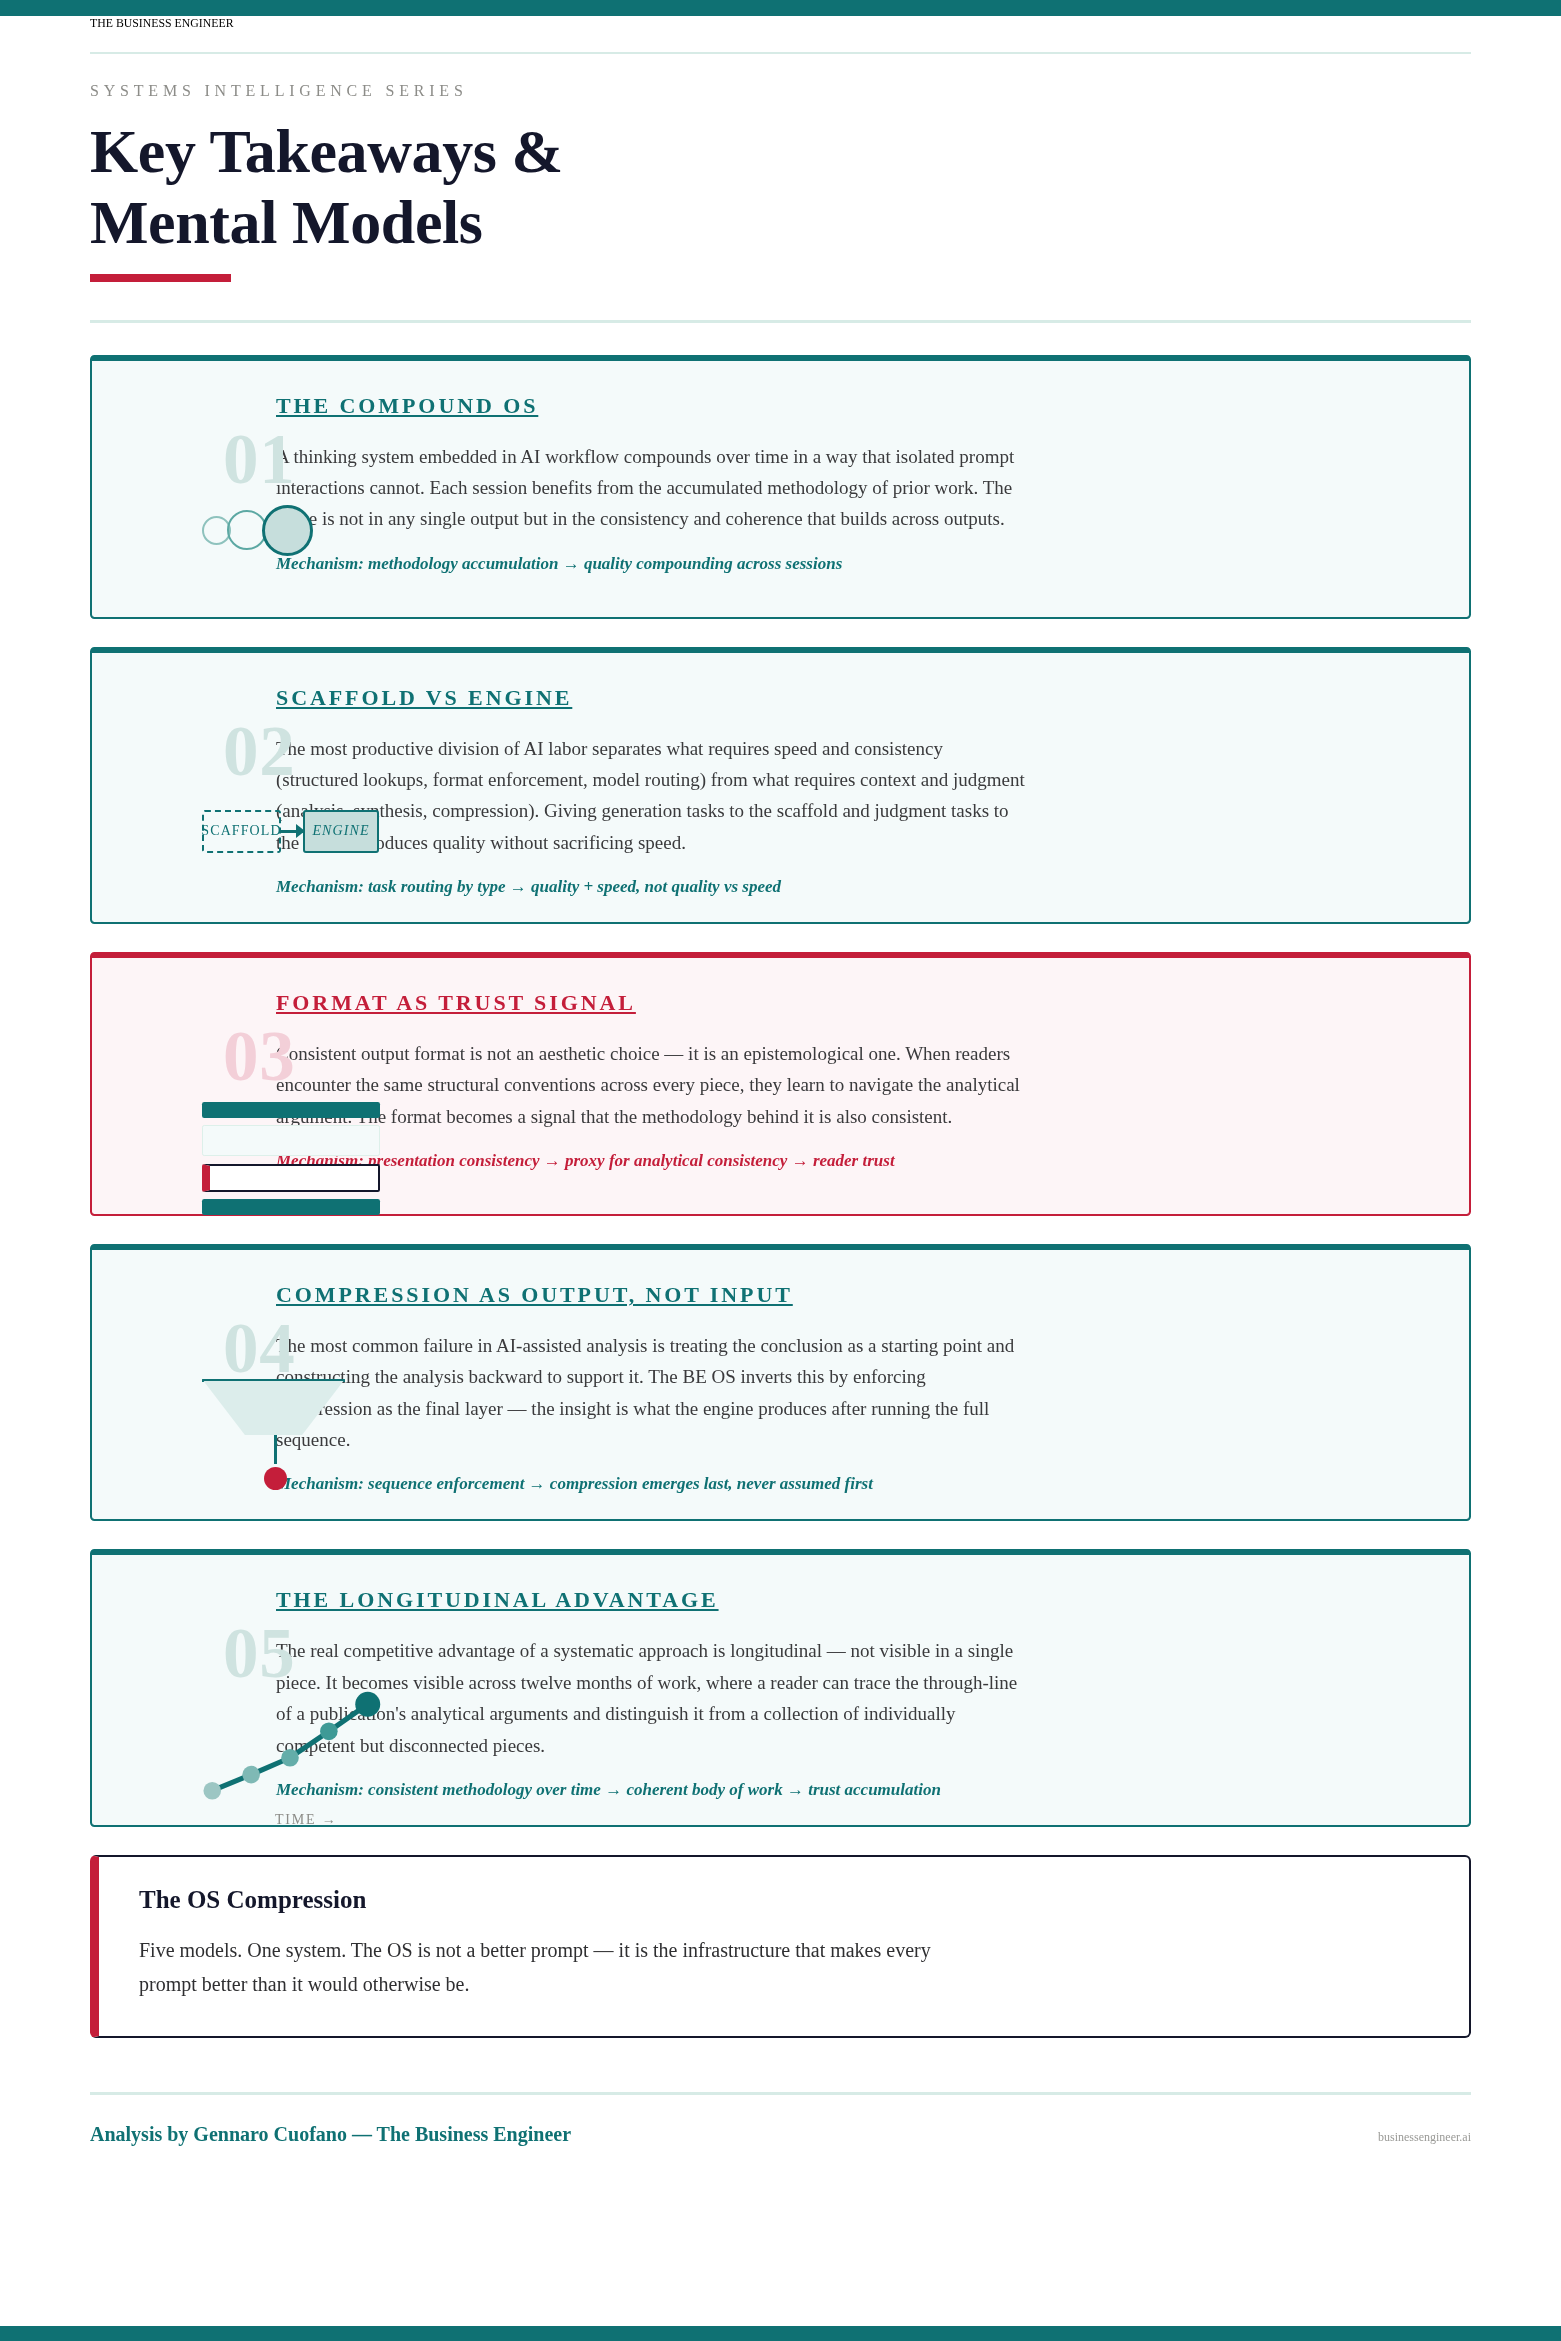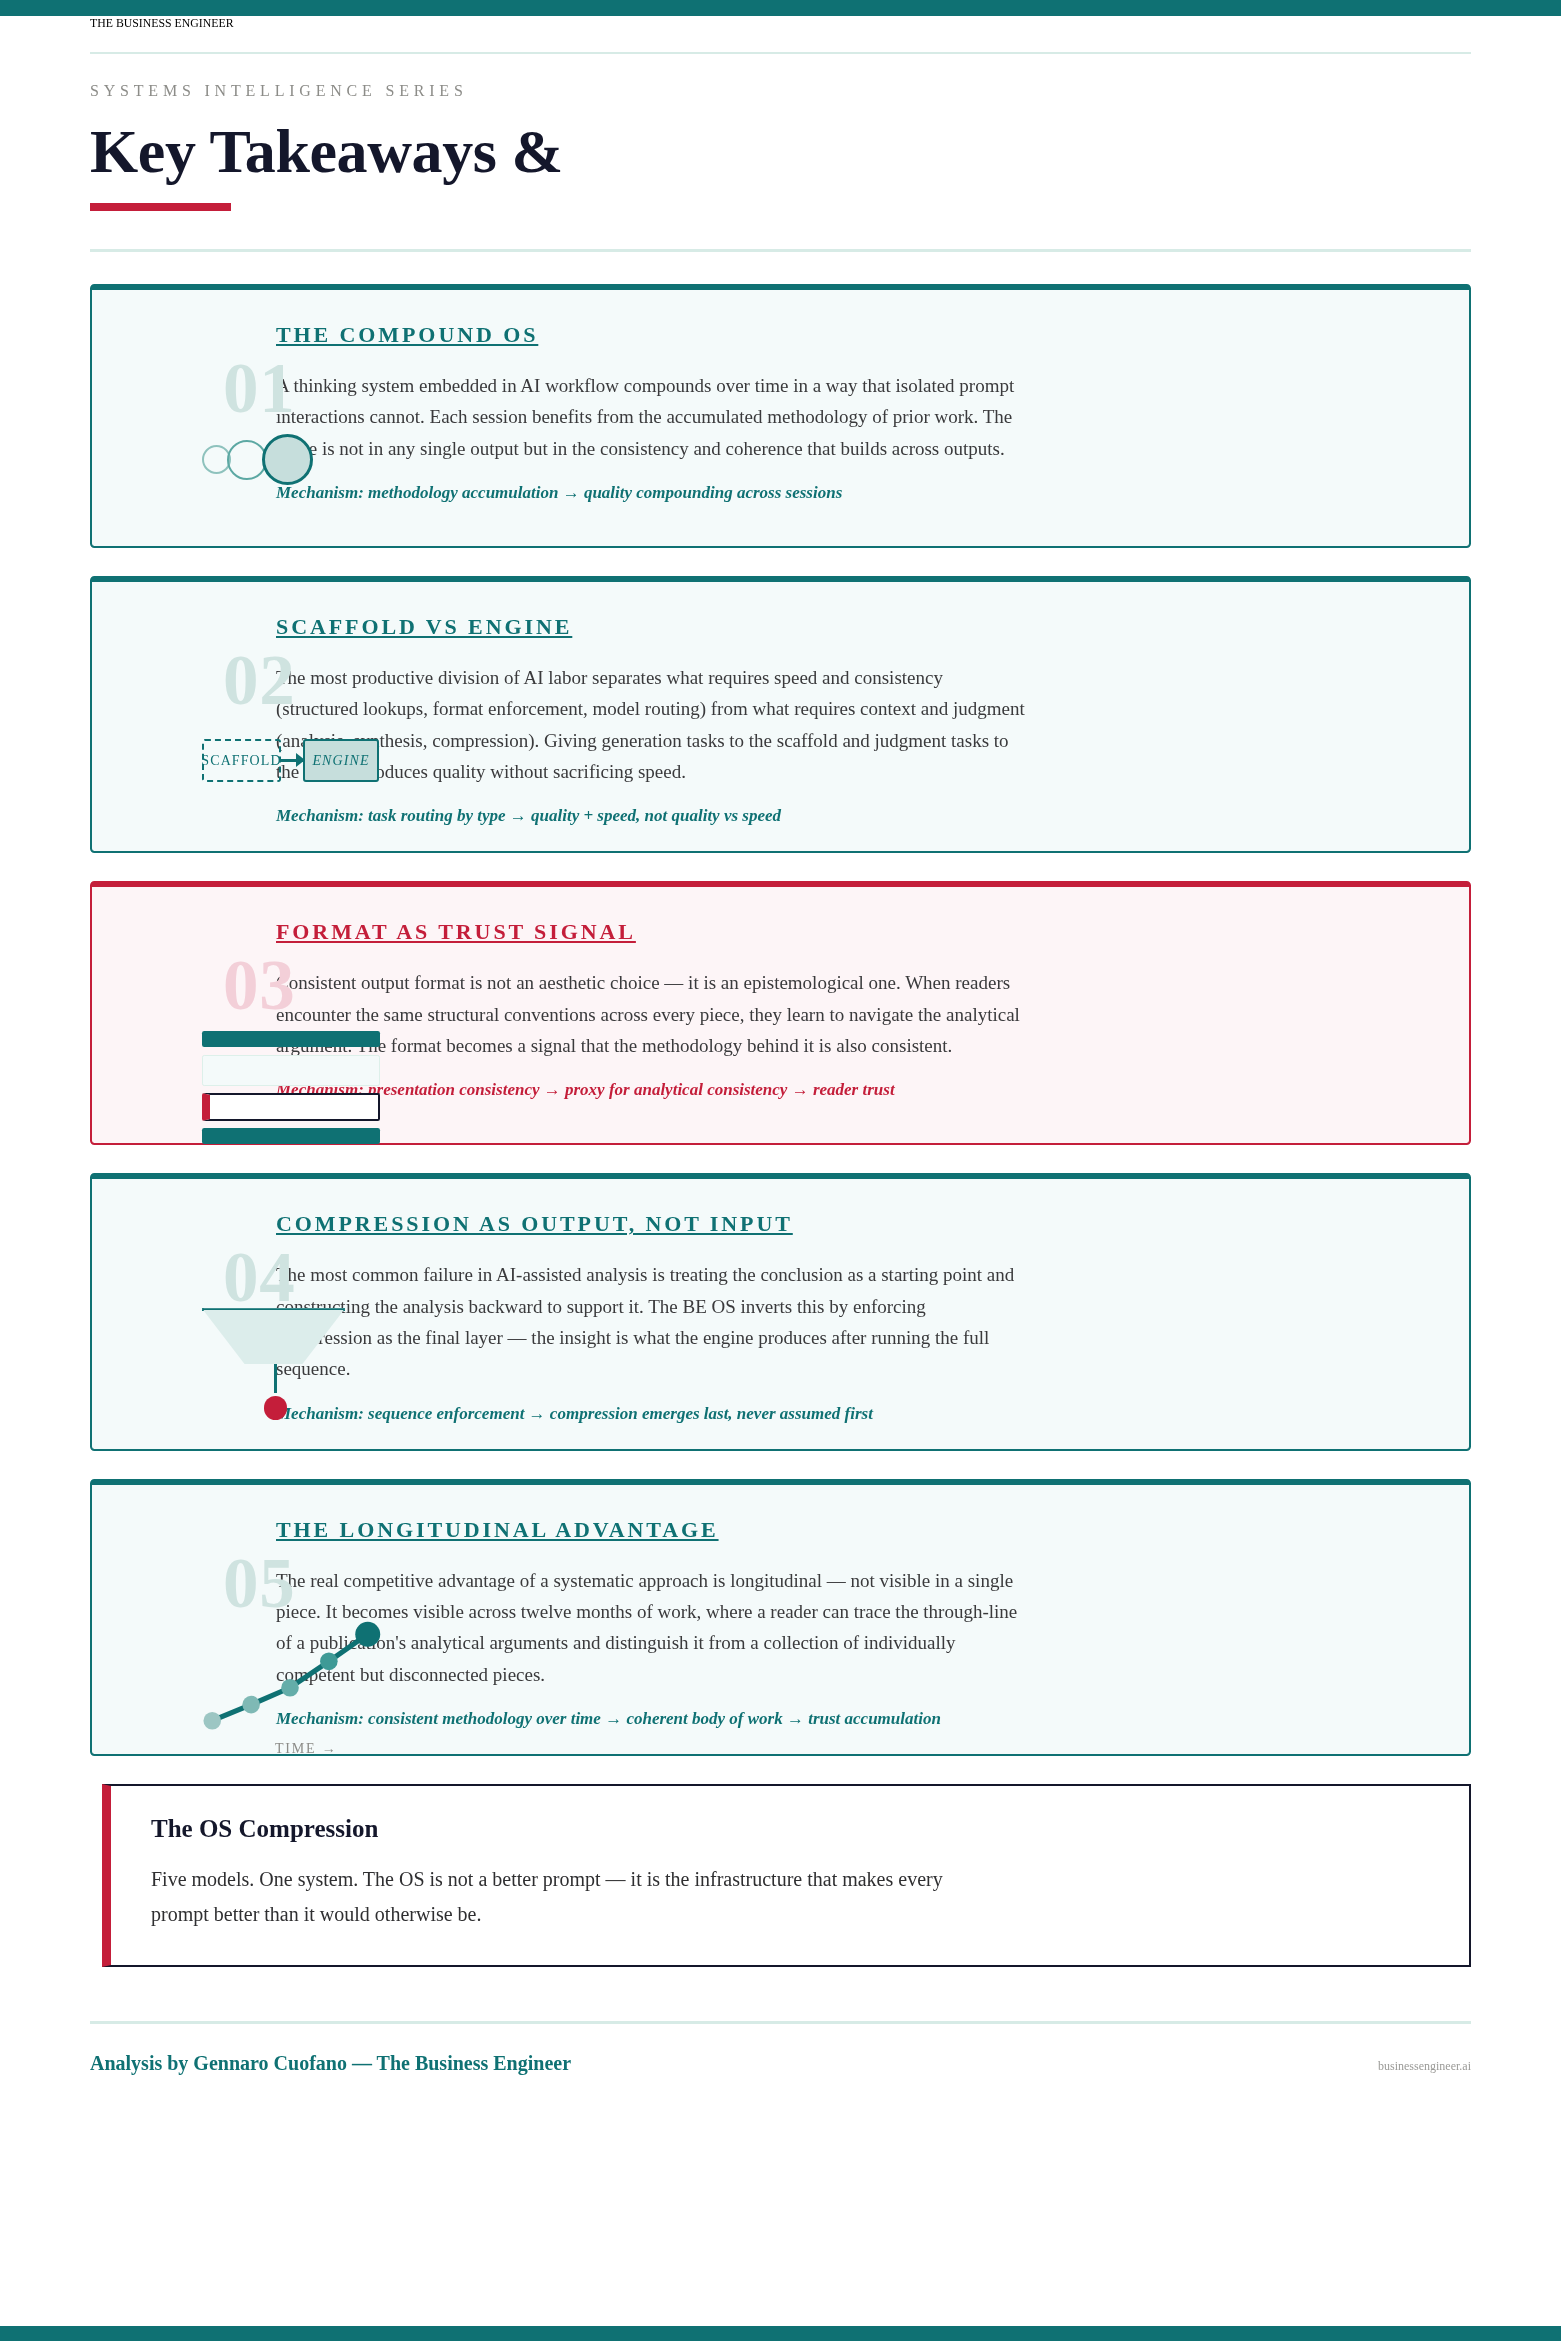--- a/index.html
+++ b/index.html
@@ -216,24 +216,23 @@
     font-size: 14px;
     letter-spacing: 1.8px;
     color: #8C8C88;
   }
 
   
   .callout {
     margin-top: 10.3px;
     border: 2.9px solid #14172B;
     border-left: 9.6px solid #C41E3A;
-    border-radius: 0;
+    border-radius: 6px;
     background: #ffffff;
     padding: 29px 59px 34px 40px;
-    margin-left: 12px;
   }
   .callout-title {
     font-size: 25px;
     font-weight: bold;
     color: #14172B;
     margin-bottom: 19px;
   }
   .callout-body {
     font-size: 20px;
     line-height: 1.72;
@@ -272,20 +271,21 @@
 
 <div class="page">
 
   <div>THE BUSINESS ENGINEER</div>
   <div class="masthead-rule"></div>
 
   <div class="kicker">SYSTEMS INTELLIGENCE SERIES</div>
 
   <h1 class="headline">
     <span>Key Takeaways &amp;</span><br>
+    <span>Mental Models</span>
   </h1>
 
   <div class="accent-rule"></div>
   <div class="header-rule"></div>
 
   <div class="cards">
 
     <div class="card">
       <div class="card-num">01</div>
       <div class="glyph glyph-circles">

